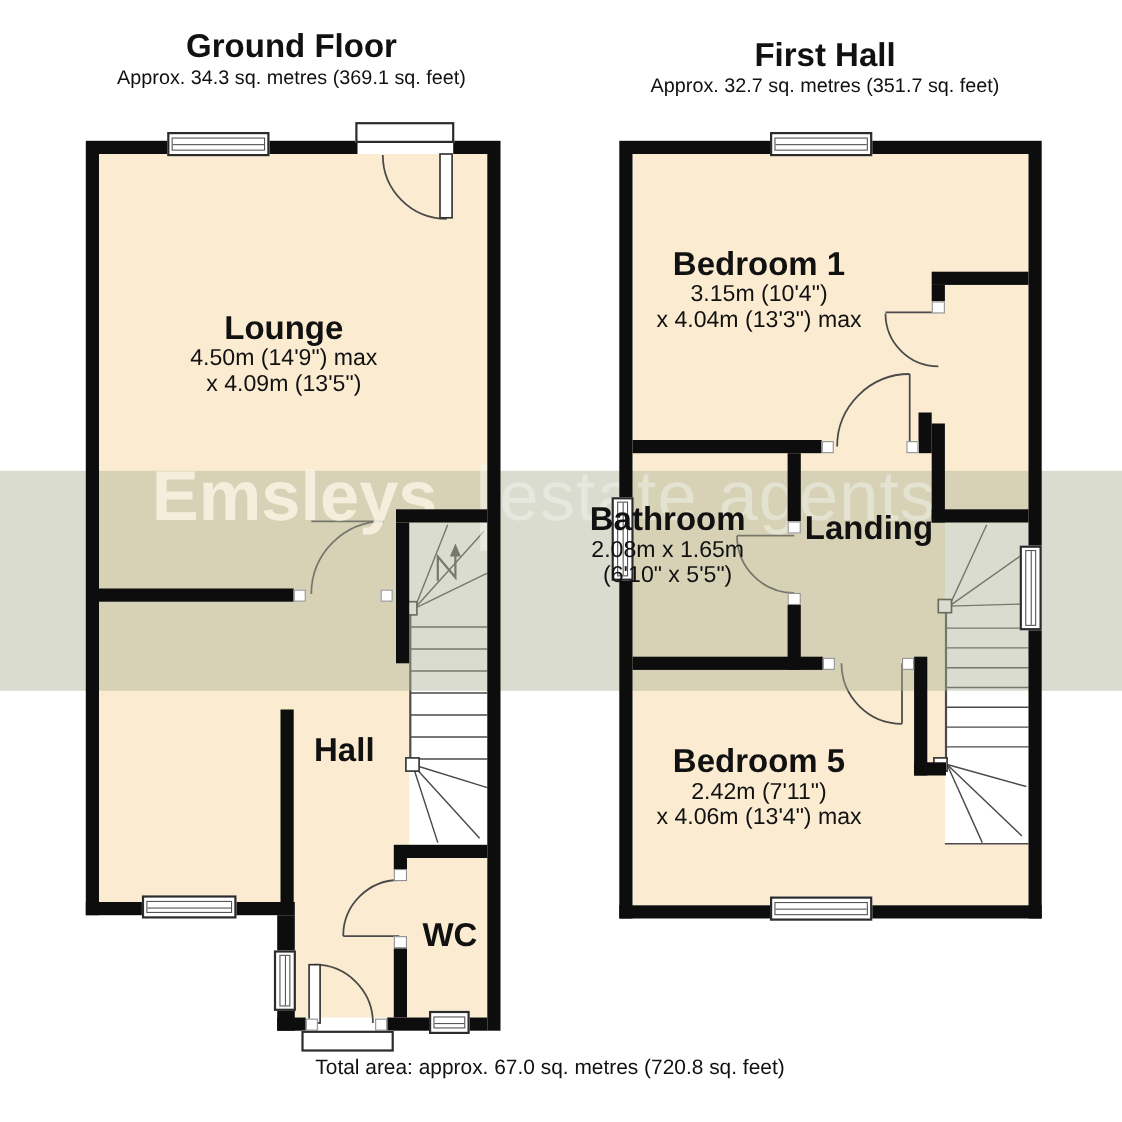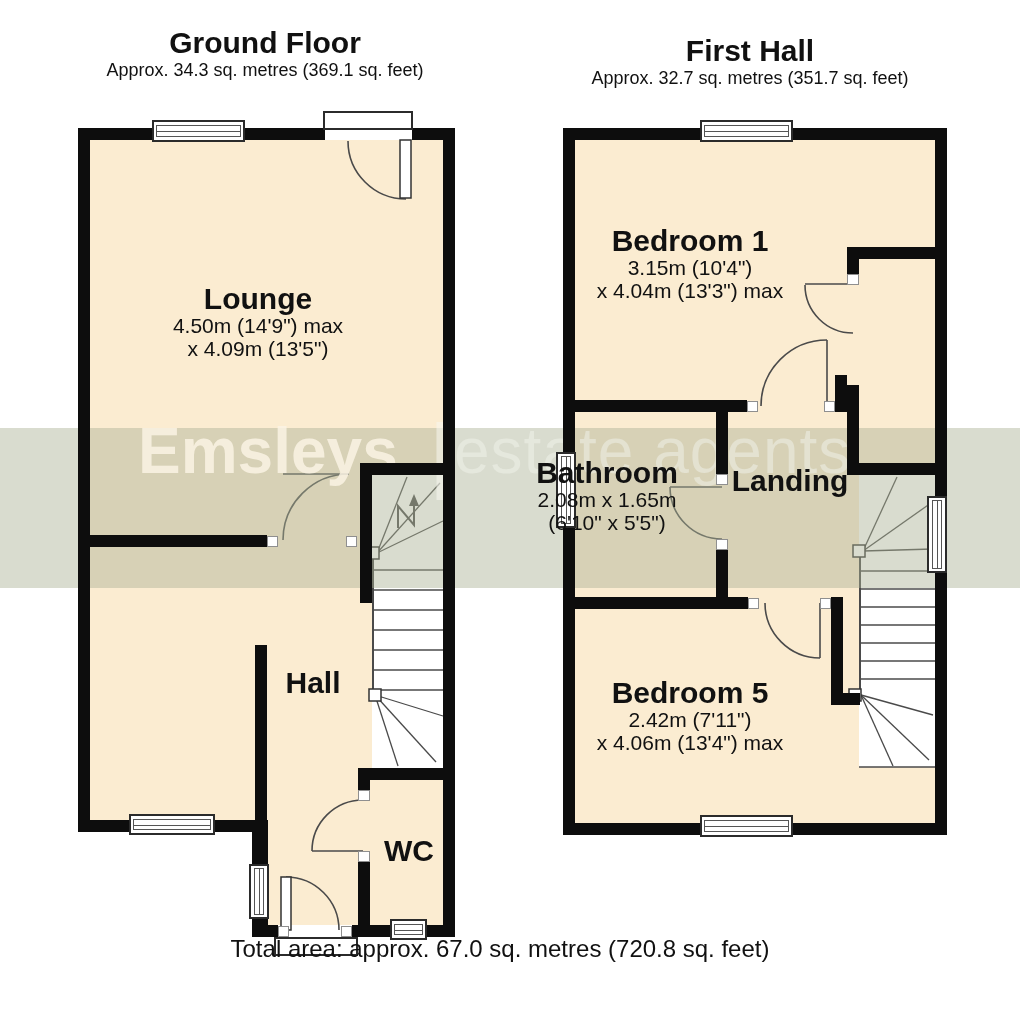--- a/index.html
+++ b/index.html
@@ -1,21 +1,21 @@
 <!DOCTYPE html>
 <html><head>
 <meta charset="utf-8">
 <style>
   html,body{margin:0;padding:0;background:#ffffff;}
   .canvas{position:relative;width:1020px;height:1020px;background:#ffffff;overflow:hidden;
           font-family:"Liberation Sans", sans-serif;color:#111;}
   .room{position:absolute;background:#fbecd1;z-index:1;}
   .stairwell{position:absolute;background:#ffffff;z-index:2;}
   .overlay{position:absolute;left:0;top:0;z-index:3;}
-  .wm-band{position:absolute;left:0;top:428px;width:1020px;height:160px;
+  .wm-band{position:absolute;left:0;top:428px;width:1020px;height:200px;
            background:rgba(170,178,148,0.45);z-index:4;}
   .wm-brand{position:absolute;left:138px;top:-14px;font-size:64px;font-weight:bold;
             color:rgba(250,243,228,0.85);letter-spacing:0px;white-space:nowrap;}
   .wm-divider{position:absolute;left:429px;top:26px;font-size:84px;font-weight:100;
             color:rgba(248,248,240,0.55);line-height:0;}
   .wm-suffix{position:absolute;left:454px;top:-14px;font-size:64px;font-weight:normal;
             color:rgba(242,244,236,0.5);letter-spacing:1px;white-space:nowrap;}
   .wall{position:absolute;background:#0d0d0d;z-index:5;}
   .jamb{position:absolute;background:#ffffff;border:1px solid #8f8f8f;box-sizing:border-box;z-index:6;}
   .window{position:absolute;background:#ffffff;border:2px solid #2b2b2b;box-sizing:border-box;z-index:6;}
@@ -23,22 +23,22 @@
   .pane-h:after{content:"";position:absolute;left:0;right:0;top:50%;height:1px;background:#555;}
   .pane-v{position:absolute;left:3px;right:3px;top:2px;bottom:2px;border:1px solid #555;}
   .pane-v:after{content:"";position:absolute;top:0;bottom:0;left:50%;width:1px;background:#555;}
   .step{position:absolute;background:#ffffff;border:2px solid #2b2b2b;box-sizing:border-box;z-index:6;}
   .plan-title{position:absolute;transform:translateX(-50%);font-size:30px;font-weight:bold;
               white-space:nowrap;z-index:7;}
   .plan-subtitle{position:absolute;transform:translateX(-50%);font-size:18px;white-space:nowrap;z-index:7;}
   .room-label{position:absolute;transform:translateX(-50%);text-align:center;white-space:nowrap;z-index:7;}
   .room-name{font-size:30px;font-weight:bold;line-height:30px;}
   .room-dim{font-size:21px;line-height:23px;}
-  .footer-total{position:absolute;left:500px;top:935px;transform:translateX(-50%);
-                font-size:24px;white-space:nowrap;z-index:7;}
+  .footer-total{position:absolute;left:500px;top:960px;transform:translateX(-50%);
+                font-size:19px;white-space:nowrap;z-index:7;}
 </style>
 </head>
 <body>
 
 <div class="canvas">
 
   <div class="plan-title" style="left:265px;top:26px">Ground Floor</div>
   <div class="plan-subtitle" style="left:265px;top:60px">Approx. 34.3 sq. metres (369.1 sq. feet)</div>
   <div class="plan-title" style="left:750px;top:34px">First Hall</div>
   <div class="plan-subtitle" style="left:750px;top:68px">Approx. 32.7 sq. metres (351.7 sq. feet)</div>

